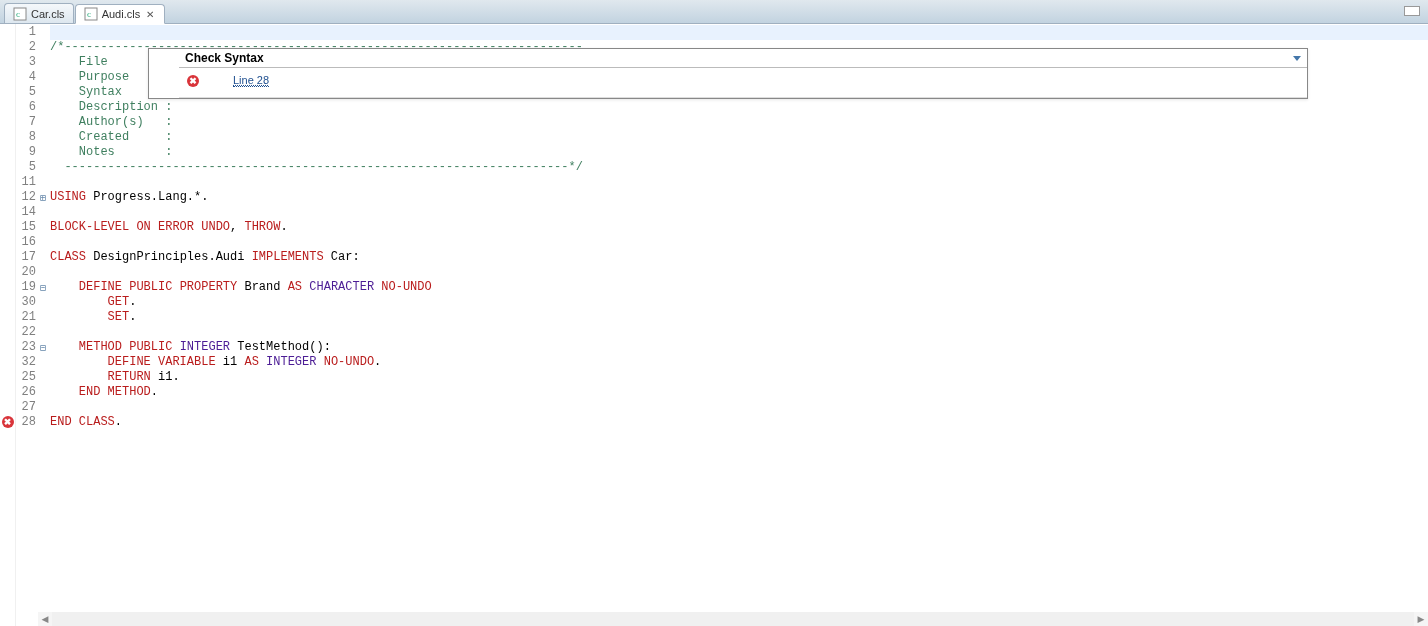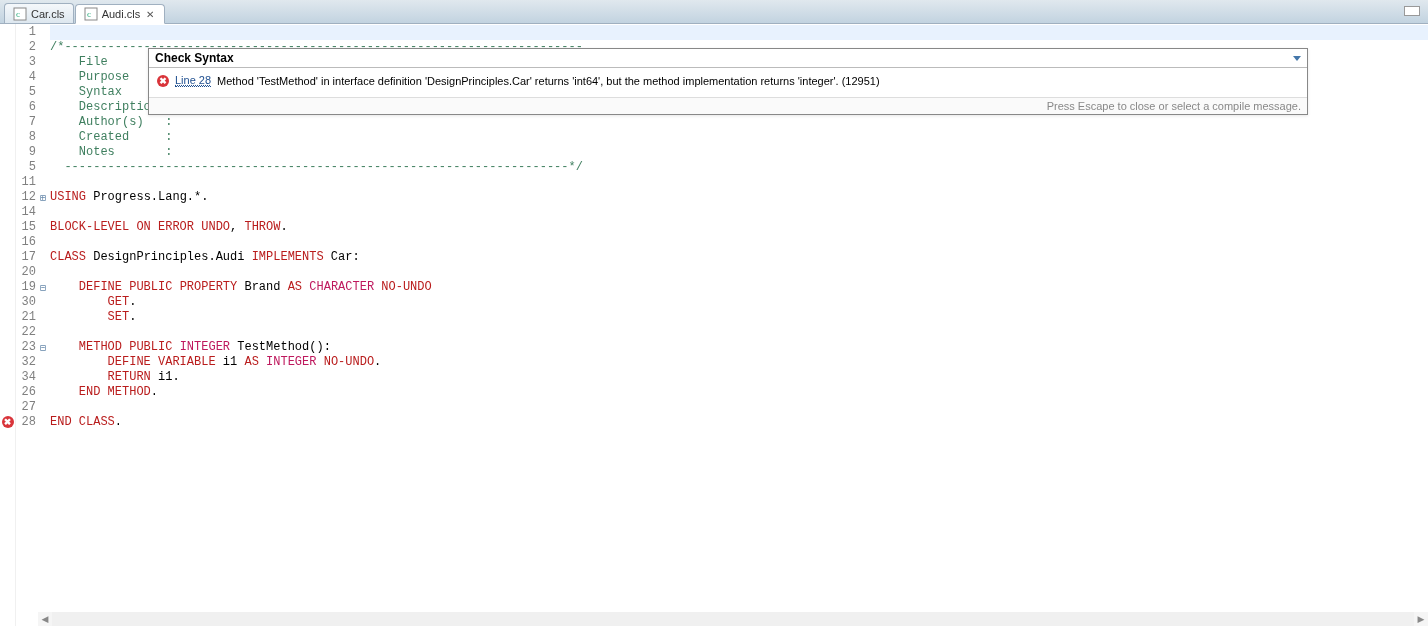--- a/index.html
+++ b/index.html
@@ -105,32 +105,33 @@
     }
     .code-line { height: 15px; }
     .hl-line { background: #e8f2fe; }
     .ln { height: 15px; padding-right: 2px; }
     .gut { height: 15px; display:flex; align-items:center; justify-content:center; }
     .fold { height: 15px; color: #6688aa; text-align:center; cursor:pointer; }
 
     .c-comment { color: #3F7F5F; }
     .c-kw { color: #b91c1c; }
     .c-plain { color: #000; font-family: Liberation Mono, monospace; }
-    .c-magenta { color: #be185d; }
+    .c-magenta { color: #4c1d95; }
 
     .syntax-panel {
       position: absolute;
       left: 148px;
       top: 24px;
       width: 1160px;
       background: #fff;
       border: 1px solid #888;
       z-index: 20;
       font-size: 11px;
       box-shadow: 0 1px 3px rgba(0,0,0,.1);
+      padding-left: 30px;
     }
     .syntax-header {
       display: flex;
       justify-content: space-between;
       align-items: center;
       padding: 2px 6px;
       border-bottom: 1px solid #bbb;
       font-weight: bold;
       font-size: 12px;
     }
@@ -141,20 +142,21 @@
     .syntax-row {
       display: flex;
       align-items: center;
       gap: 6px;
     }
     .line-link {
       color: #205090;
       text-decoration: underline dotted;
       border-bottom: 1px dotted #205090;
       cursor: pointer;
+      margin-left: 28px;
     }
     .syntax-footer {
       text-align: right;
       padding: 2px 6px;
       color: #888;
       font-size: 11px;
       background: #fafafa;
     }
     .error-circle {
       width: 12px; height: 12px;
@@ -264,21 +266,21 @@
       <div class="ln">15</div>
       <div class="ln">16</div>
       <div class="ln">17</div>
       <div class="ln">20</div>
       <div class="ln">19</div>
       <div class="ln">30</div>
       <div class="ln">21</div>
       <div class="ln">22</div>
       <div class="ln">23</div>
       <div class="ln">32</div>
-      <div class="ln">34</div>
+      <div class="ln">25</div>
       <div class="ln">26</div>
       <div class="ln">27</div>
       <div class="ln">28</div>
     </div>
   <div class="fold-col" id="folds">
       <div class="fold"></div>
       <div class="fold"></div>
       <div class="fold"></div>
       <div class="fold"></div>
       <div class="fold"></div>
@@ -309,24 +311,22 @@
 
   <div class="syntax-panel">
     <div class="syntax-header">
       <span>Check Syntax</span>
       <span class="dropdown-tri"></span>
     </div>
     <div class="syntax-body">
       <div class="syntax-row">
         <span class="error-circle">✖</span>
         <span class="line-link">Line 28</span>
-        <span>Method 'TestMethod' in interface definition 'DesignPrinciples.Car' returns 'int64', but the method implementation returns 'integer'. (12951)</span>
       </div>
     </div>
-    <div class="syntax-footer">Press Escape to close or select a compile message.</div>
   </div>
 
   <div class="h-scroll">
     <div class="scroll-btn">◀</div>
     <div class="scroll-track"></div>
     <div class="scroll-btn">▶</div>
   </div>
 </div>
 
 </body></html>

